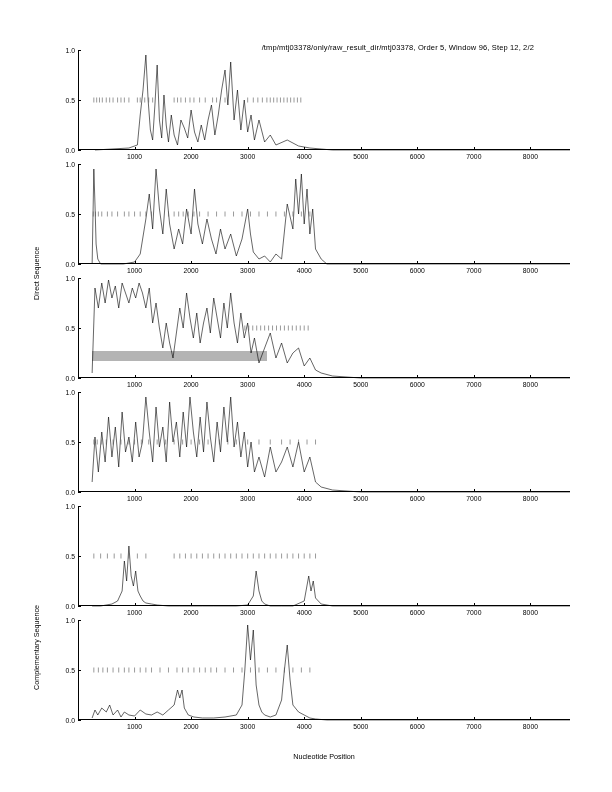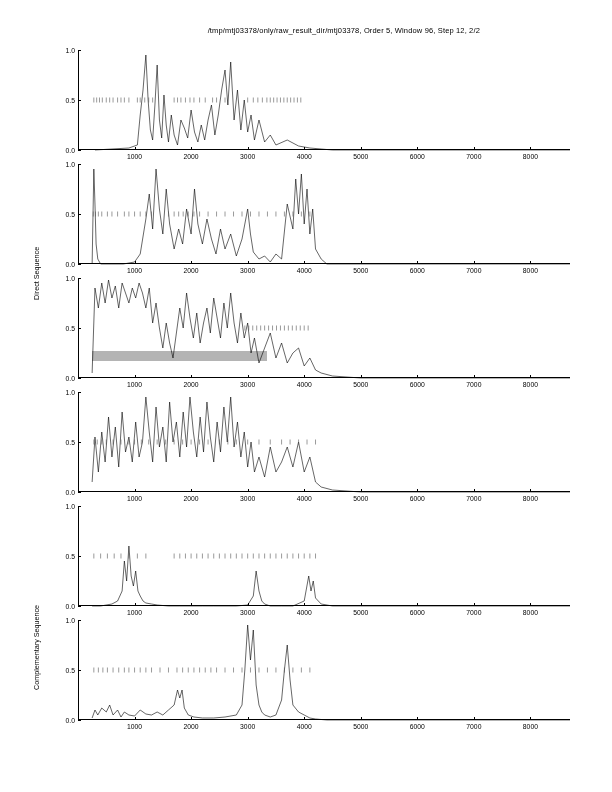--- a/index.html
+++ b/index.html
@@ -17,22 +17,22 @@
   }
   #page {
     position: absolute;
     left: 0; top: 0;
     width: 612px;
     height: 792px;
   }
   #figure-title {
     position: absolute;
     left: 0;
-    top: 26px;
-    width: 480px;
+    top: 43px;
+    width: 534px;
     text-align: right;
     font-size: 7.5px;
     letter-spacing: 0.02em;
     white-space: nowrap;
   }
   .panel {
     position: absolute;
     left: 78px;
     width: 492px;
   }
@@ -463,14 +463,15 @@
           <line x1="189.45" x2="189.45" y1="47.50" y2="52.50" stroke="#555" stroke-width="0.6"></line>
           <line x1="197.93" x2="197.93" y1="47.50" y2="52.50" stroke="#555" stroke-width="0.6"></line>
           <line x1="206.41" x2="206.41" y1="47.50" y2="52.50" stroke="#555" stroke-width="0.6"></line>
           <line x1="214.90" x2="214.90" y1="47.50" y2="52.50" stroke="#555" stroke-width="0.6"></line>
           <line x1="223.38" x2="223.38" y1="47.50" y2="52.50" stroke="#555" stroke-width="0.6"></line>
           <line x1="231.86" x2="231.86" y1="47.50" y2="52.50" stroke="#555" stroke-width="0.6"></line>
         </svg>
       </div>
     </div>
 
+  <div id="xlabel">Nucleotide Position</div>
 
 </div>
 
 </body></html>

